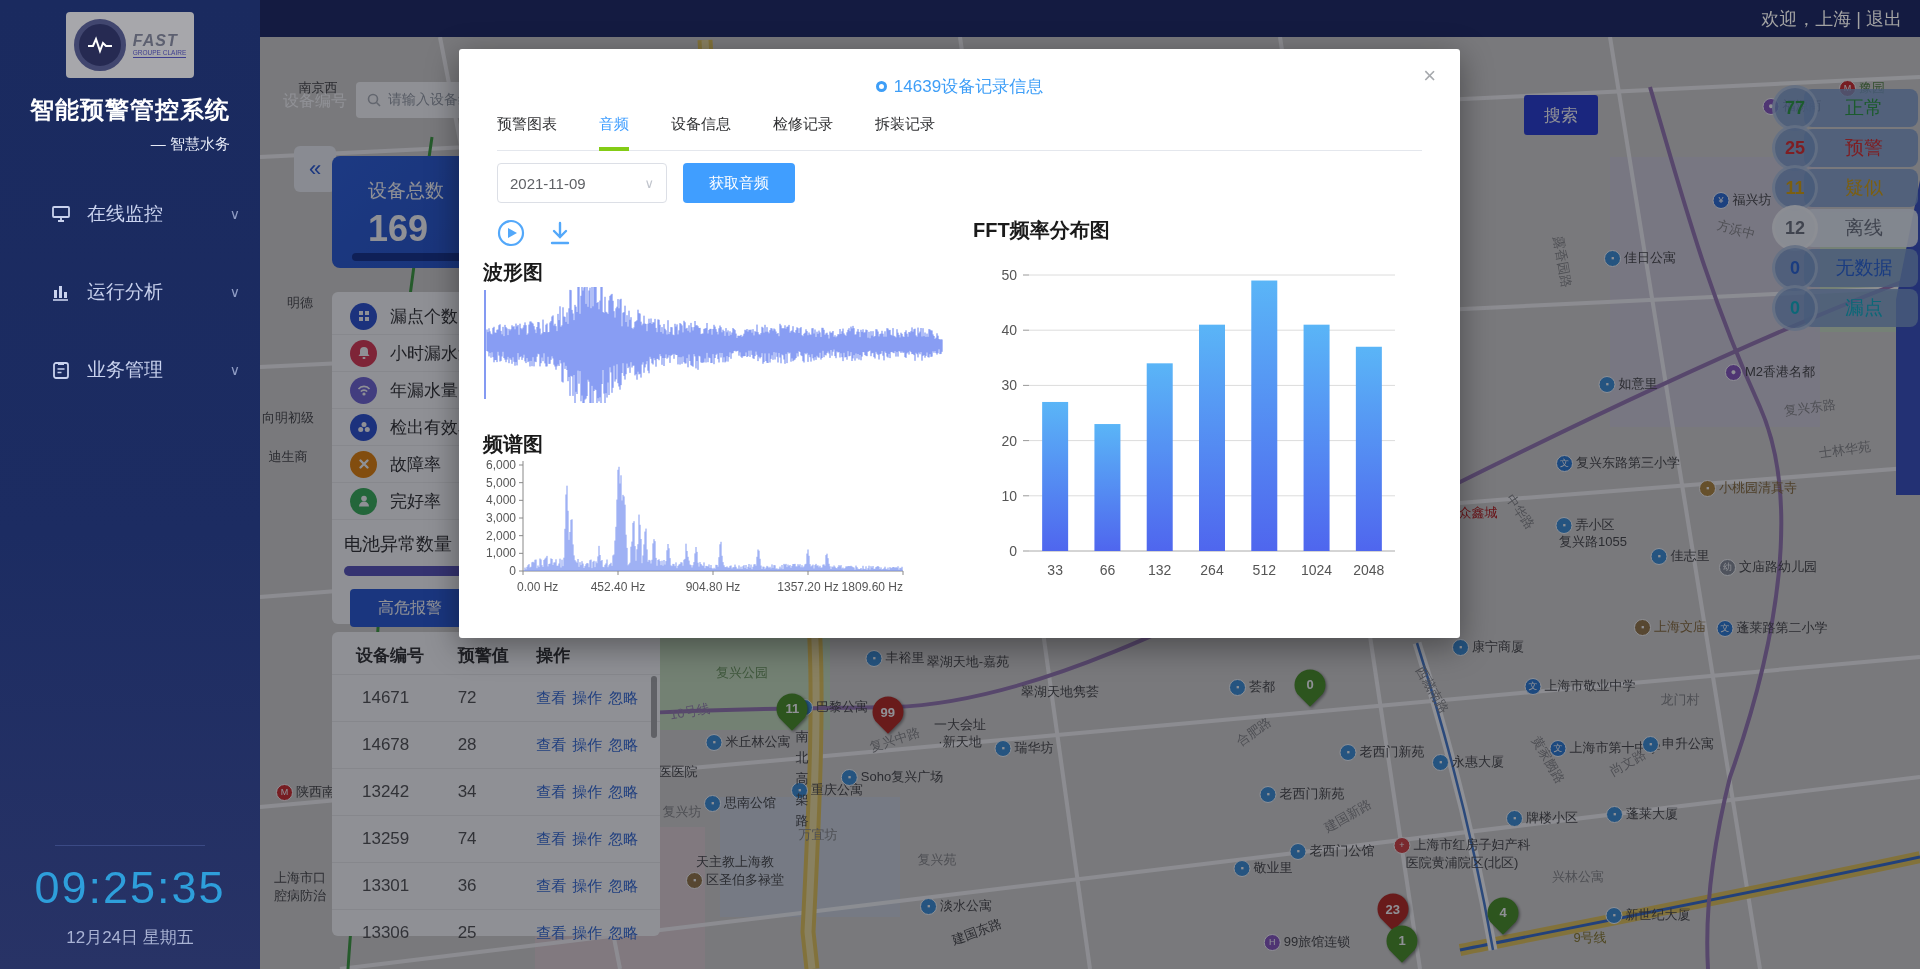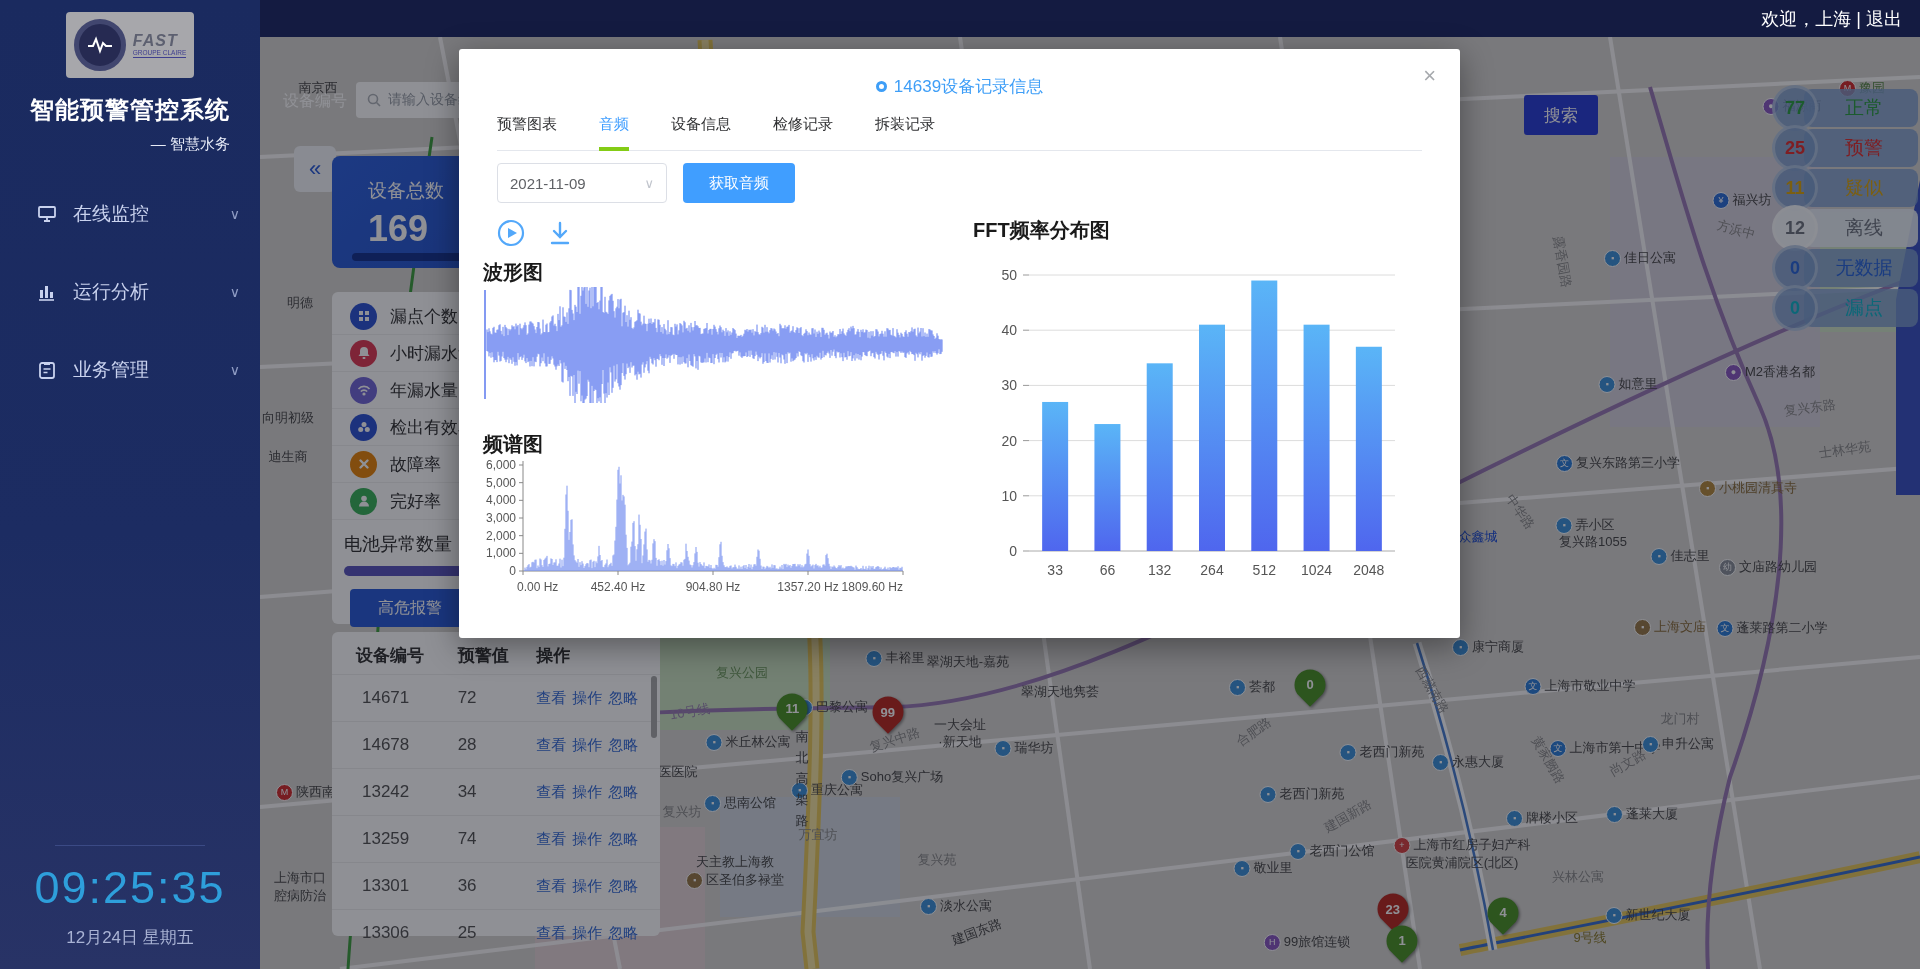--- a/index.html
+++ b/index.html
@@ -13,33 +13,33 @@
     display:flex;align-items:center;justify-content:center;gap:7px;}
   .logo-circle{width:42px;height:42px;border-radius:50%;background:#262a52;border:5px solid #41466f;
     display:flex;align-items:center;justify-content:center;}
   .logo-text{display:flex;flex-direction:column;line-height:1.1;}
   .logo-brand{font-style:italic;font-weight:bold;color:#5d6070;font-size:16px;letter-spacing:1px;}
   .logo-sub{font-size:6.5px;color:#3f3f8f;border-bottom:1px solid #3f3f8f;padding-bottom:1px;}
   .sys-title{color:#fff;font-size:24px;font-weight:bold;text-align:center;margin-top:16px;letter-spacing:1px;}
   .sys-sub{color:#e8ecf8;font-size:15px;text-align:right;padding-right:30px;margin-top:9px;}
   .menu{margin-top:34px;}
   .menu-item{position:relative;height:52px;display:flex;align-items:center;color:#c9d2ee;font-size:19px;
-    padding-left:20px;gap:15px;margin-bottom:26px;cursor:pointer;margin-left:16px;}
+    padding-left:50px;gap:15px;margin-bottom:26px;cursor:pointer;}
   .menu-item svg{flex:0 0 auto;}
   .menu-item.active{margin-left:16px;padding-left:28px;color:#fff;border-radius:26px;
     background:linear-gradient(90deg,#15339a,#2257d6);}
   .menu-chevron{position:absolute;right:20px;color:#8f9cc4;font-size:14px;}
   .clock{position:absolute;bottom:20px;left:0;right:0;text-align:center;}
   .clock-divider{width:150px;height:1px;background:#3b4a85;margin:0 auto 16px;}
   .clock-time{font-size:45px;color:#2e9fdb;letter-spacing:2px;}
   .clock-date{margin-top:12px;font-size:17px;color:#a9b3d4;}
 
   
   .topbar{position:absolute;left:260px;top:0;width:1660px;height:37px;background:#141b41;z-index:6;}
-  .welcome{position:absolute;right:18px;top:7px;color:#ffffff;font-size:18px;text-align:right;}
+  .welcome{position:absolute;right:18px;top:7px;color:#a3a3a3;font-size:18px;text-align:right;}
 
   
   .map{position:absolute;left:260px;top:37px;width:1660px;height:932px;background:#d8d6d2;overflow:hidden;}
   .roads{position:absolute;left:0;top:0;}
   .map-label{position:absolute;font-size:13px;color:#4a4a4a;white-space:nowrap;
     display:flex;align-items:center;gap:3px;transform:translate(-50%,-50%);z-index:2;}
   .poi{width:17px;height:17px;border-radius:50%;display:inline-flex;align-items:center;justify-content:center;
     color:#fff;font-size:9px;border:1.5px solid #fff;box-sizing:border-box;flex:0 0 auto;}
   .pin{position:absolute;transform:translate(-50%,-60%);z-index:3;cursor:pointer;}
   .pin-body{width:31px;height:31px;border-radius:50% 50% 50% 0;transform:rotate(-45deg);
@@ -461,21 +461,21 @@
           <span>上海文庙</span>
         </span>
         <span class="map-label" style="left: 1512px; top: 591px;">
           <span class="poi" style="background:#2f7fd8">文</span>
           <span>蓬莱路第二小学</span>
         </span>
         <span class="map-label" style="left: 1320px; top: 649px;">
           <span class="poi" style="background:#2f7fd8">文</span>
           <span>上海市敬业中学</span>
         </span>
-        <span class="map-label" style="left: 1420px; top: 682px; color: rgb(138, 138, 138);">
+        <span class="map-label" style="left: 1420px; top: 663px; color: rgb(138, 138, 138);">
           <span>龙门村</span>
         </span>
         <span class="map-label" style="left: 1122px; top: 715px;">
           <span class="poi" style="background:#3f93d9">▪</span>
           <span>老西门新苑</span>
         </span>
         <span class="map-label" style="left: 1208px; top: 725px;">
           <span class="poi" style="background:#3f93d9">▪</span>
           <span>永惠大厦</span>
         </span>
@@ -574,21 +574,21 @@
           <span class="poi" style="background:#3f93d9">▪</span>
           <span>佳志里</span>
         </span>
         <span class="map-label" style="left: 1508px; top: 530px;">
           <span class="poi" style="background:#8a9199">幼</span>
           <span>文庙路幼儿园</span>
         </span>
         <span class="map-label" style="left: 1260px; top: 475px; color: rgb(138, 138, 138); transform: translate(-50%, -50%) rotate(55deg);">
           <span>中华路</span>
         </span>
-        <span class="map-label" style="left: 1218px; top: 476px; color: #1d4ed8; margin-top: 24px;">
+        <span class="map-label" style="left: 1218px; top: 476px; color: #b91c1c;">
           <span>众鑫城</span>
         </span>
         <span class="map-label" style="left: 1380px; top: 221px;">
           <span class="poi" style="background:#3f93d9">▪</span>
           <span>佳日公寓</span>
         </span>
         <span class="map-label" style="left: 1302px; top: 225px; color: rgb(138, 138, 138); transform: translate(-50%, -50%) rotate(80deg);">
           <span>露香园路</span>
         </span>
         <span class="map-label" style="left: 1482px; top: 163px;">

